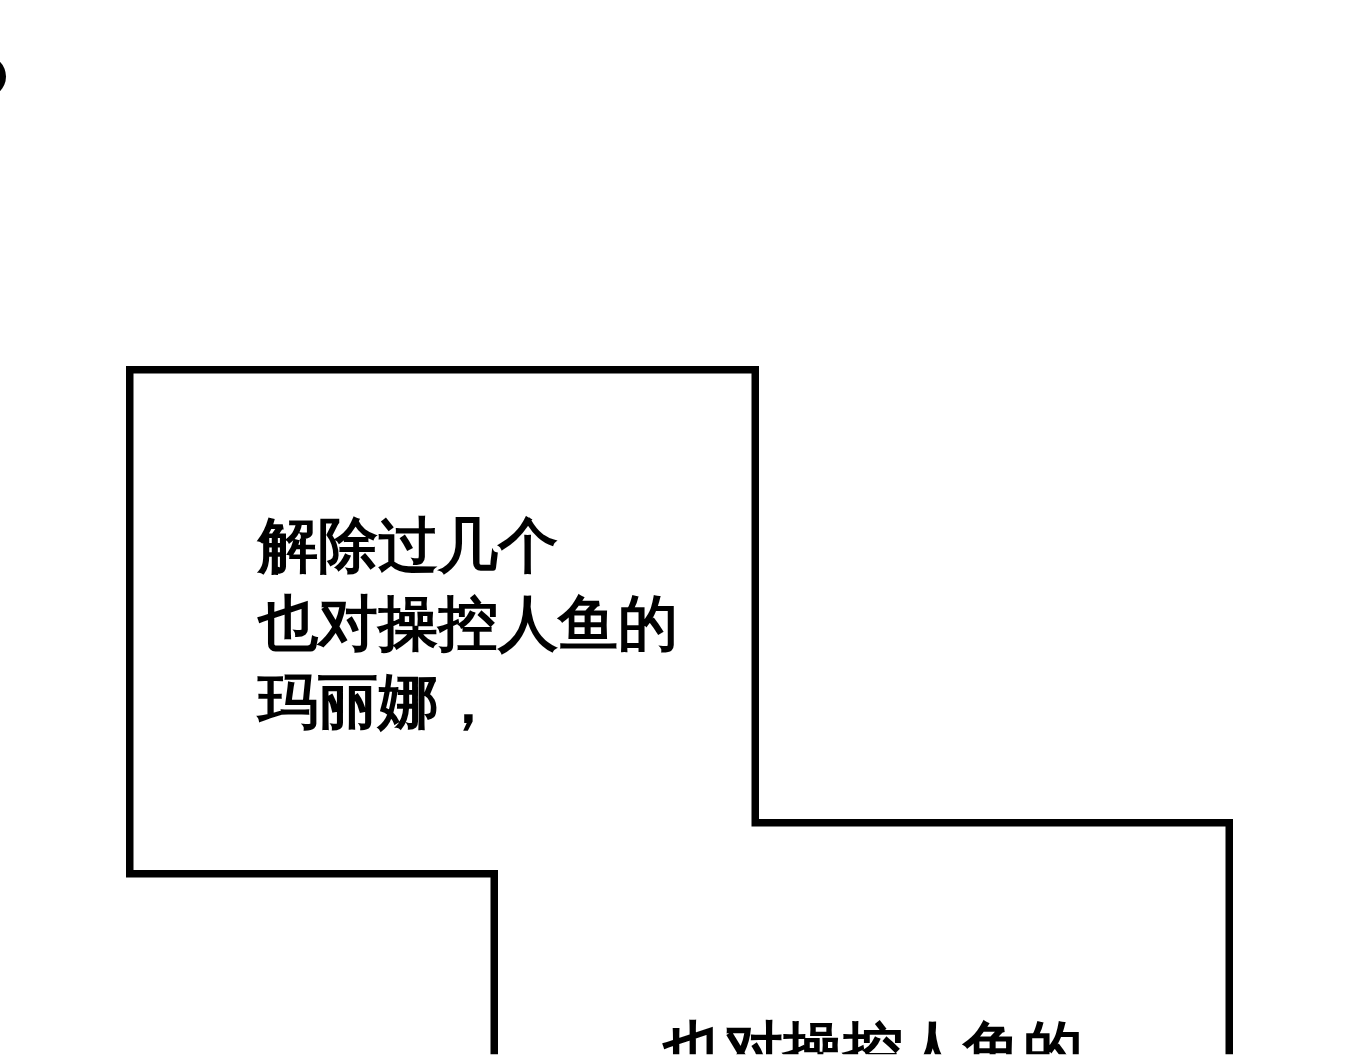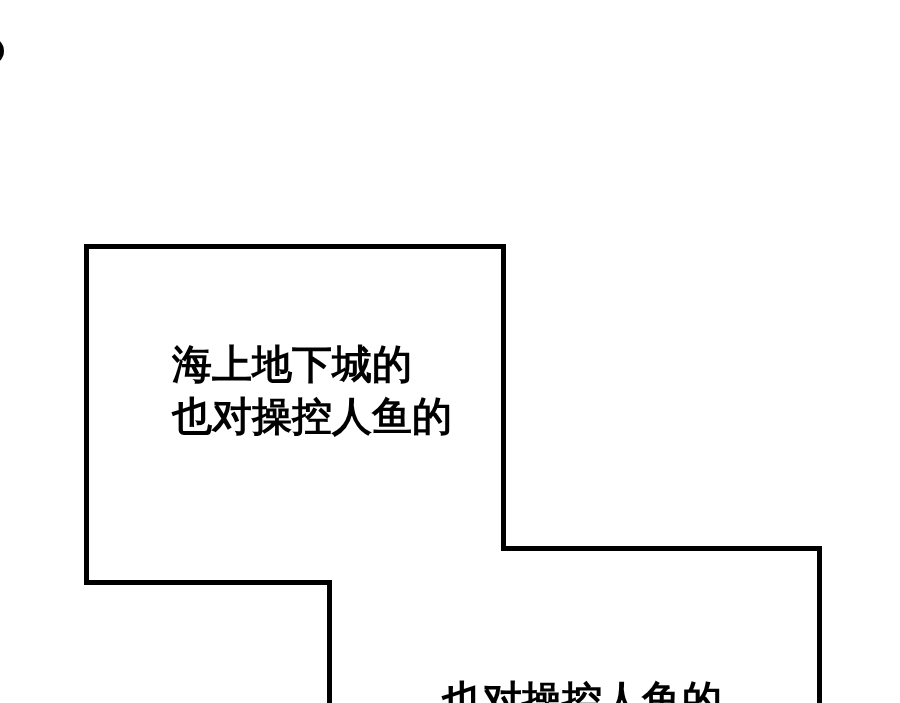--- a/index.html
+++ b/index.html
@@ -55,21 +55,22 @@
 <body>
 
 <div class="page">
 
   <svg class="art" viewBox="0 0 900 703" xmlns="http://www.w3.org/2000/svg" aria-hidden="true">
     <path class="bubble-outline" d="M86.5 246.5 H503.5 V548.5 H819.5 V712 H329.5 V582.5 H86.5 Z"></path>
     <circle class="edge-dot" cx="-10" cy="51" r="14"></circle>
   </svg>
 
   <div class="bubble-text bubble-text-top">
-    <div class="line">海上地下城的</div>
+    <div class="line">解除过几个</div>
     <div class="line">也对操控人鱼的</div>
+    <div class="line">玛丽娜，</div>
   </div>
 
   <div class="bubble-text bubble-text-bottom">
     <div class="line">也对操控人鱼的</div>
   </div>
 
 </div>
 
 </body></html>

